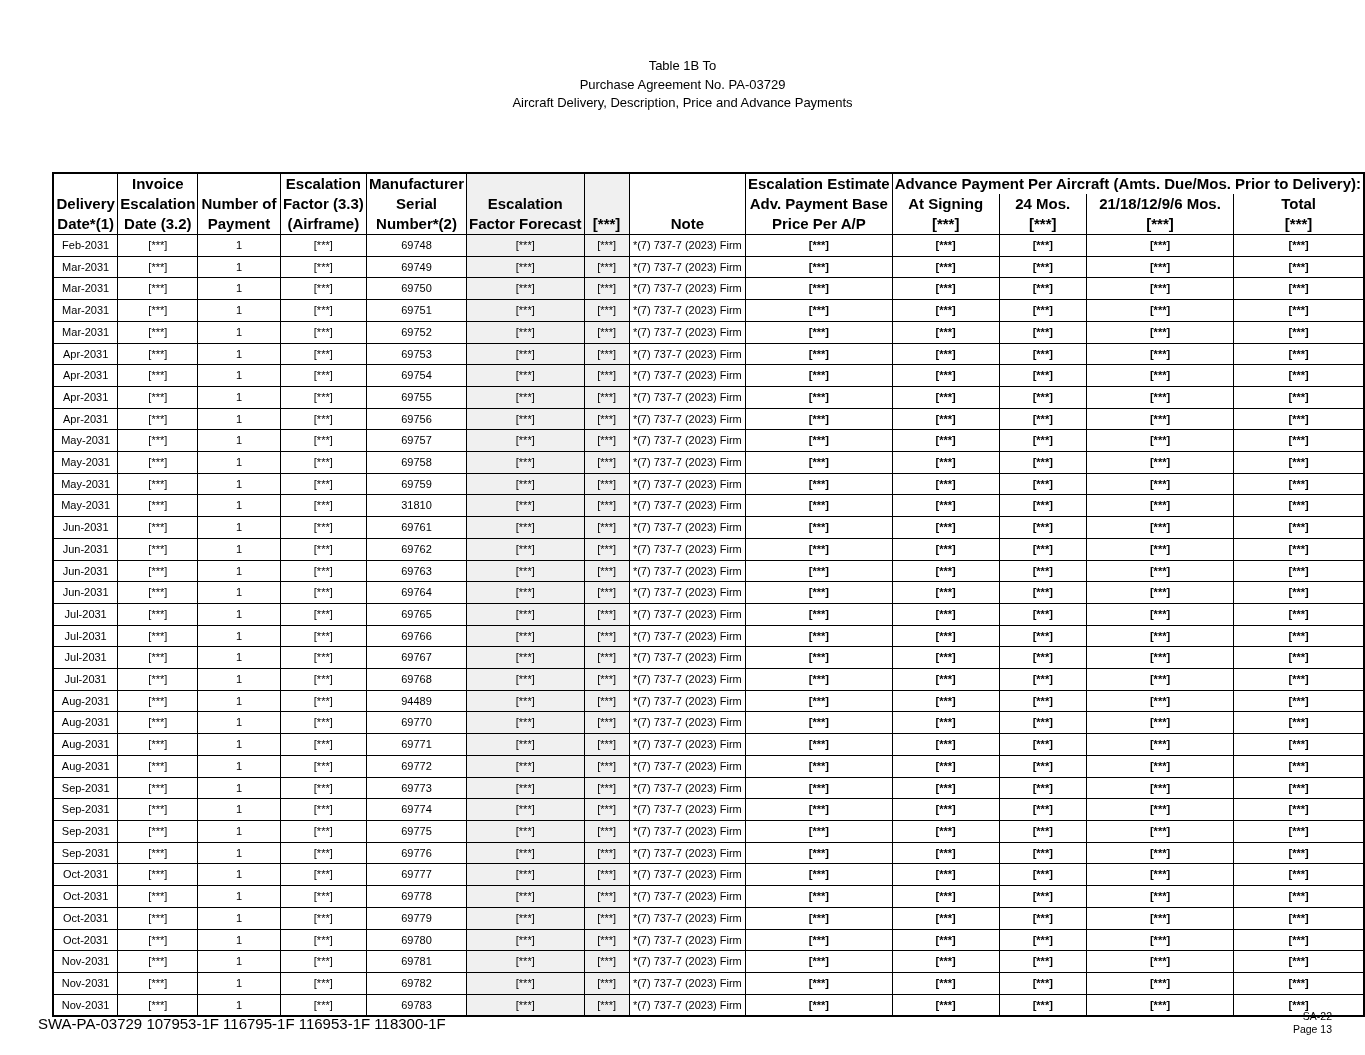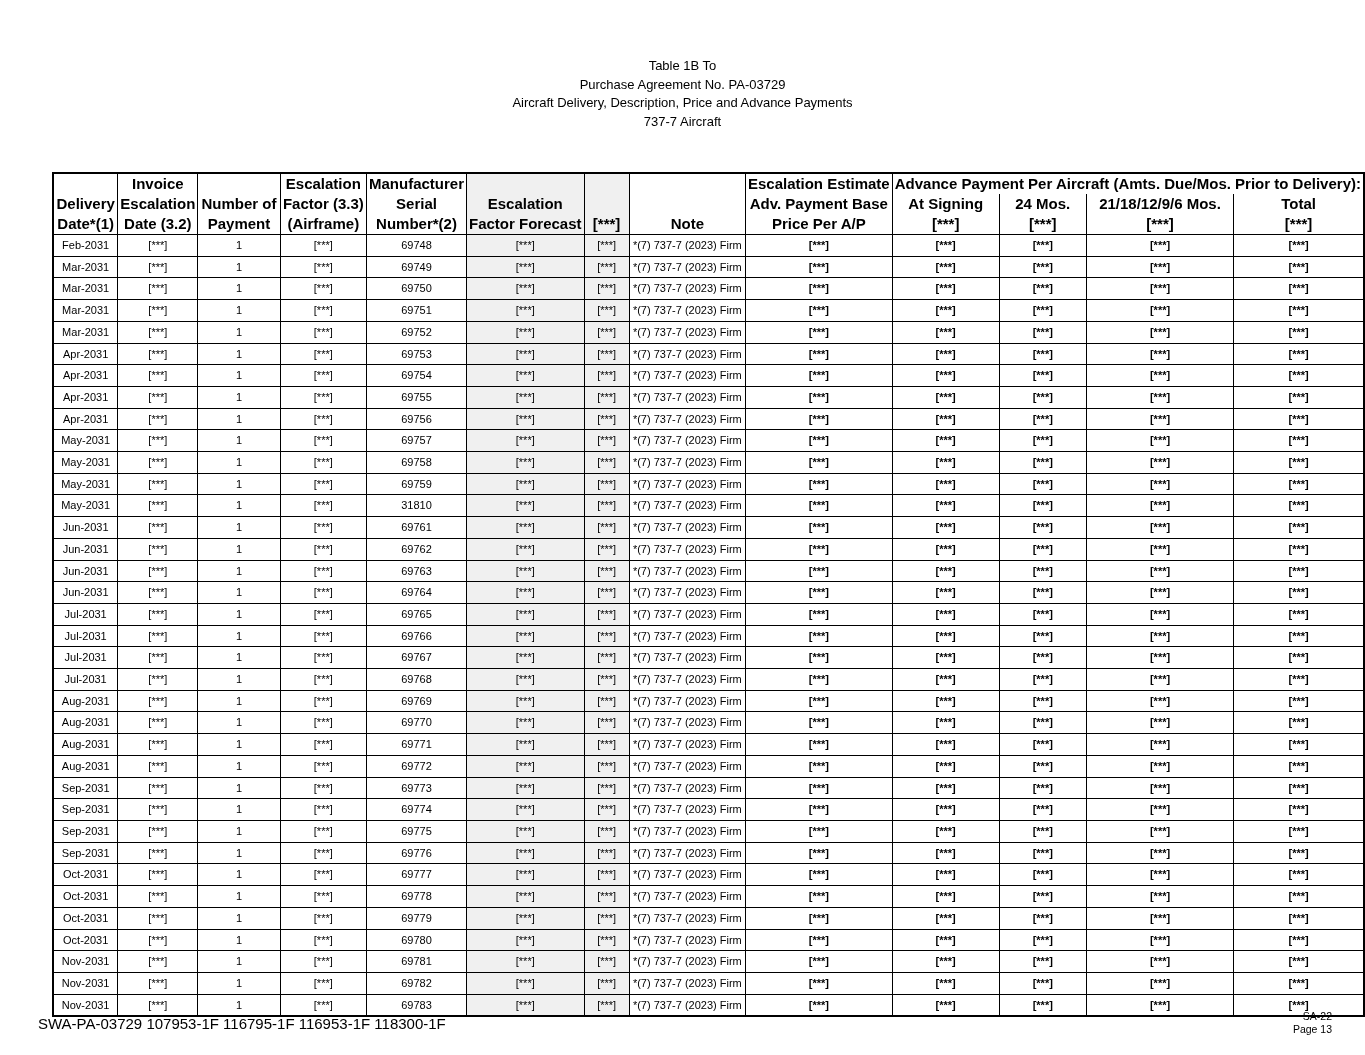--- a/index.html
+++ b/index.html
@@ -83,21 +83,20 @@
 </style>
 </head>
 <body>
 
 <div class="page">
 
   <div class="title-block">
     <div>Table 1B To</div>
     <div>Purchase Agreement No. PA-03729</div>
     <div>Aircraft Delivery, Description, Price and Advance Payments</div>
-    <div>737-7 Aircraft</div>
   </div>
 
   <table class="main">
     <colgroup id="cols">
         <col style="width: 72px;">
         <col style="width: 57px;">
         <col style="width: 100px;">
         <col style="width: 90px;">
         <col style="width: 96px;">
         <col style="width: 76px;">
@@ -484,21 +483,21 @@
           <td class="bold">[***]</td>
           <td class="bold">[***]</td>
           <td class="bold">[***]</td>
           <td class="bold">[***]</td>
         </tr>
         <tr>
           <td>Aug-2031</td>
           <td>[***]</td>
           <td>1</td>
           <td>[***]</td>
-          <td>69769</td>
+          <td>94489</td>
           <td class="shade">[***]</td>
           <td class="shade">[***]</td>
           <td>*(7) 737-7 (2023) Firm</td>
           <td class="bold">[***]</td>
           <td class="bold">[***]</td>
           <td class="bold">[***]</td>
           <td class="bold">[***]</td>
           <td class="bold">[***]</td>
         </tr>
         <tr>

